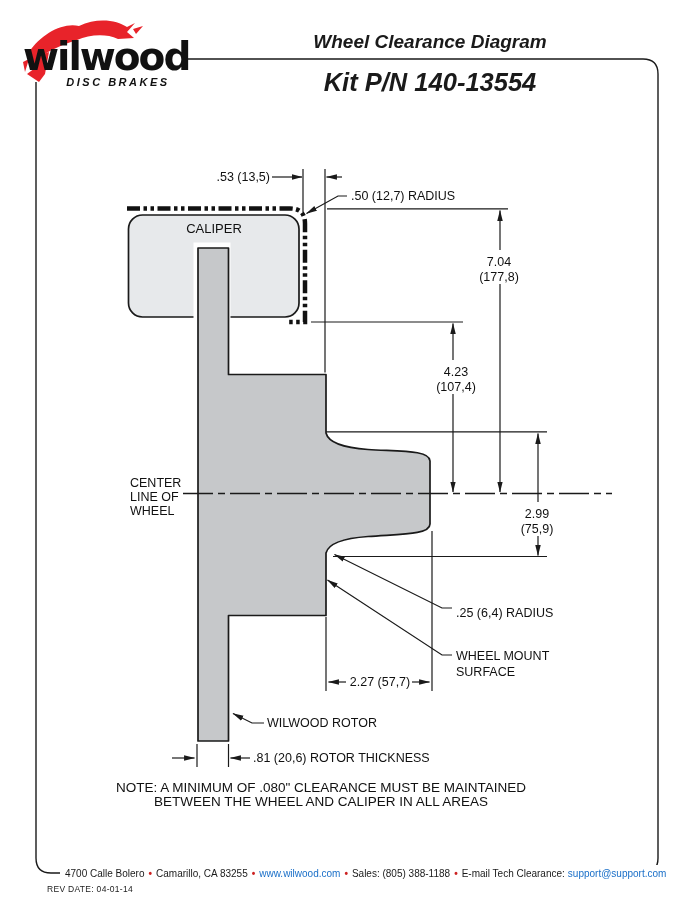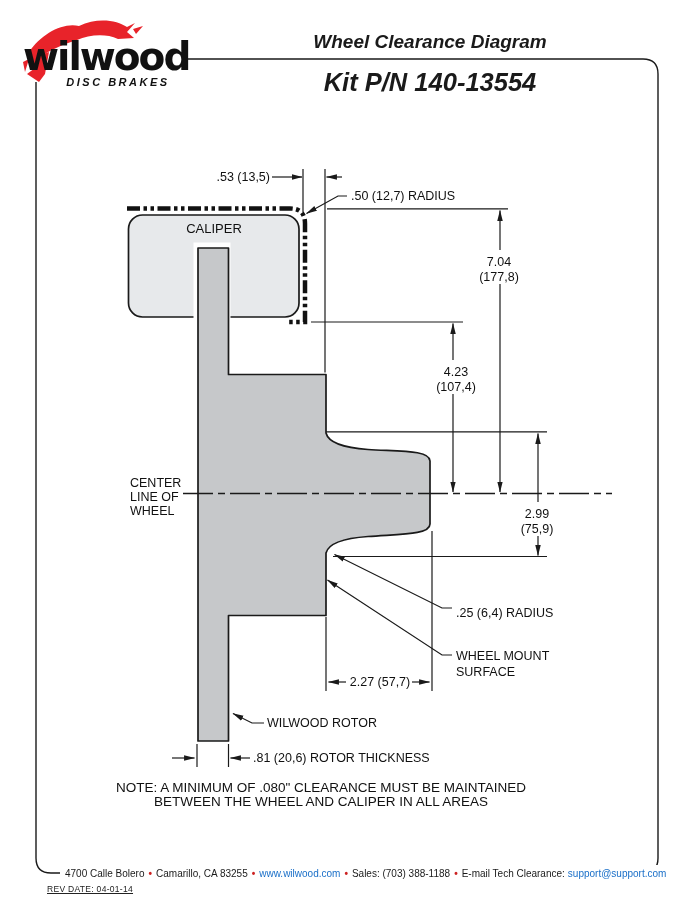--- a/index.html
+++ b/index.html
@@ -16,21 +16,21 @@
   .outline{stroke:#1a1a1a;stroke-width:1.7;}
   #footer-bar{
     position:absolute;left:60px;top:865px;height:16px;background:#ffffff;
     padding:0 5px;white-space:nowrap;font:10px "Liberation Sans",sans-serif;color:#1a1a1a;
     display:flex;align-items:center;
   }
   #footer-bar .sep{color:#cc2020;margin:0 4px;font-weight:bold;}
   #footer-bar .lnk{color:#1a6fc8;}
   #rev-date{
     position:absolute;left:47px;top:884px;
-    font:8.5px "Liberation Sans",sans-serif;color:#222;letter-spacing:0.3px;text-decoration:underline;
+    font:8.5px "Liberation Sans",sans-serif;color:#222;letter-spacing:0.3px;
   }
 </style>
 </head>
 <body>
 
 <svg width="700" height="906" viewBox="0 0 700 906" xmlns="http://www.w3.org/2000/svg">
   <defs>
     <marker id="ah" viewBox="0 0 10 6" refX="9.5" refY="3" markerWidth="11" markerHeight="6.6" markerUnits="userSpaceOnUse" orient="auto-start-reverse">
       <path d="M10,3 L0,0.5 L0,5.5 Z" fill="#1a1a1a"></path>
     </marker>
@@ -138,20 +138,20 @@
   </g>
 </svg>
 
 <div id="footer-bar">
   <span>4700 Calle Bolero</span>
   <span class="sep">•</span>
   <span>Camarillo, CA 83255</span>
   <span class="sep">•</span>
   <span class="lnk">www.wilwood.com</span>
   <span class="sep">•</span>
-  <span>Sales: (703) 388-1188</span>
+  <span>Sales: (805) 388-1188</span>
   <span class="sep">•</span>
   <span>E-mail Tech Clearance:</span>
   <span style="width:3px"></span>
   <span class="lnk">support@support.com</span>
 </div>
 
 <div id="rev-date">REV DATE:  04-01-14</div>
 
 </body></html>

